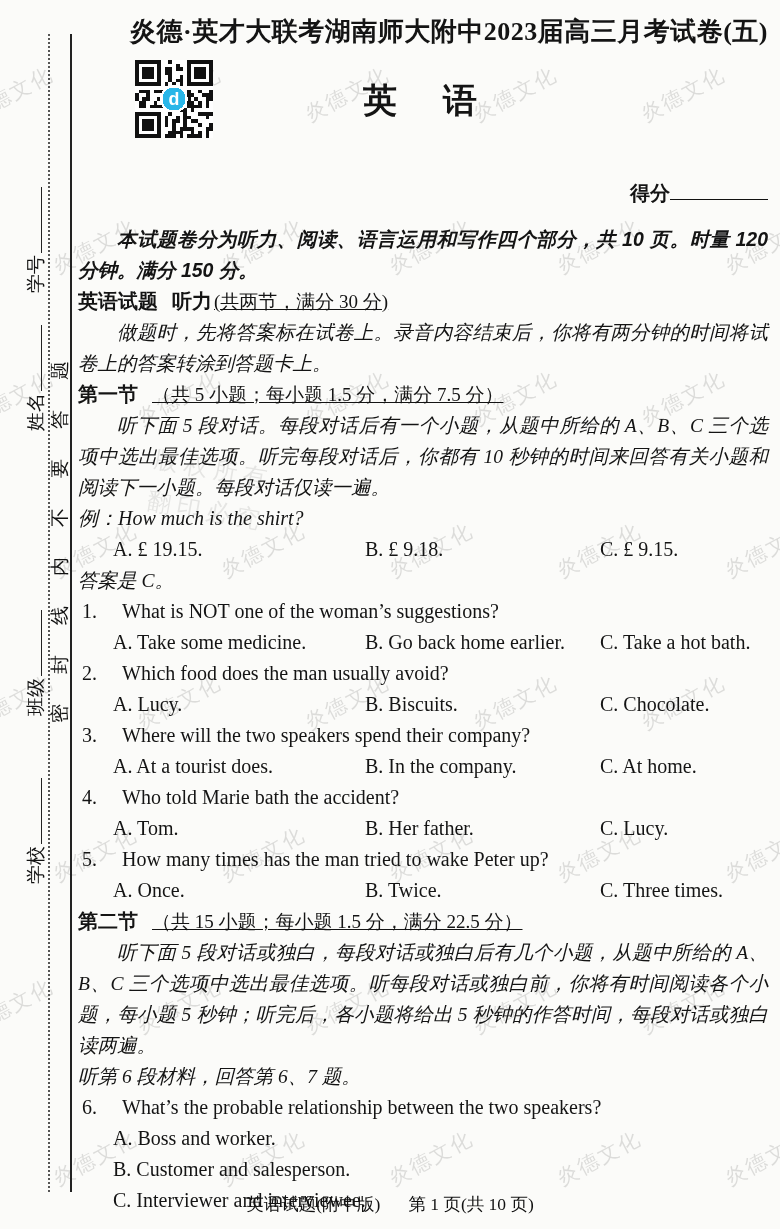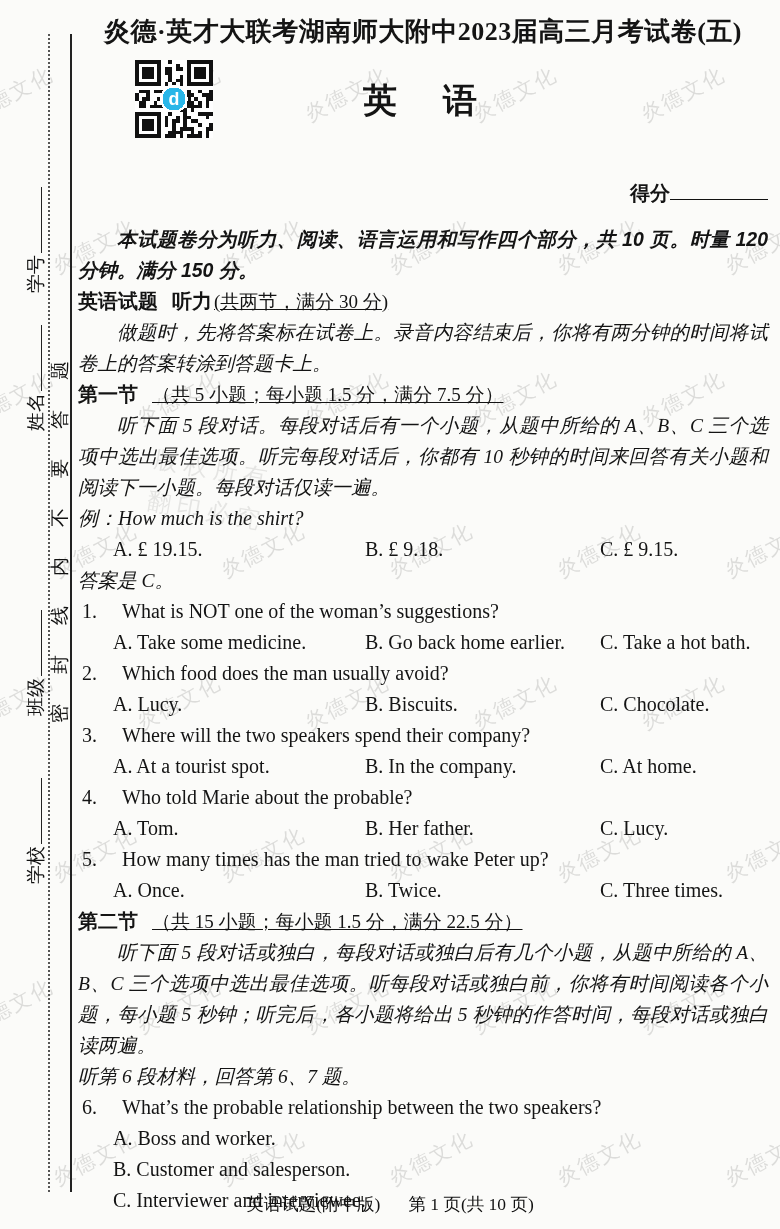--- a/index.html
+++ b/index.html
@@ -33,21 +33,21 @@
     font-size:19px;color:#111;
   }
   .vblank{
     display:inline-block;width:66px;height:5px;margin-left:2px;
     border-bottom:1.8px solid #222;vertical-align:baseline;
   }
   #seal-text{letter-spacing:30px;font-size:19px;}
   
   #main{position:absolute;left:78px;top:0;width:690px;z-index:2;}
   #exam-title{
-    margin:14px 0 0 0;text-align:center;
+    margin:14px 0 0 0;text-align:right;
     font-size:26px;line-height:36px;font-weight:900;letter-spacing:0.5px;
     font-family:"Liberation Serif","DejaVu Serif",serif;
   }
   #qr-wrap{position:absolute;left:57px;top:60px;width:78px;height:78px;}
   #subject-title{
     margin:30px 0 0 0;text-align:center;
     font-size:34px;line-height:40px;font-weight:700;letter-spacing:6px;
     font-family:"Liberation Sans","DejaVu Sans",sans-serif;
   }
   #score-row{
@@ -411,27 +411,27 @@
       <div class="opts">
         <span class="opt-a">A. Lucy.</span>
         <span class="opt-b">B. Biscuits.</span>
         <span class="opt-c">C. Chocolate.</span>
       </div>
       <div class="qline">
         <span class="qnum">3.</span>
         <span class="qtext">Where will the two speakers spend their company?</span>
       </div>
       <div class="opts">
-        <span class="opt-a">A. At a tourist spot.</span>
+        <span class="opt-a">A. At a tourist does.</span>
         <span class="opt-b">B. In the company.</span>
         <span class="opt-c">C. At home.</span>
       </div>
       <div class="qline">
         <span class="qnum">4.</span>
-        <span class="qtext">Who told Marie about the probable?</span>
+        <span class="qtext">Who told Marie bath the accident?</span>
       </div>
       <div class="opts">
         <span class="opt-a">A. Tom.</span>
         <span class="opt-b">B. Her father.</span>
         <span class="opt-c">C. Lucy.</span>
       </div>
       <div class="qline">
         <span class="qnum">5.</span>
         <span class="qtext">How many times has the man tried to wake Peter up?</span>
       </div>

